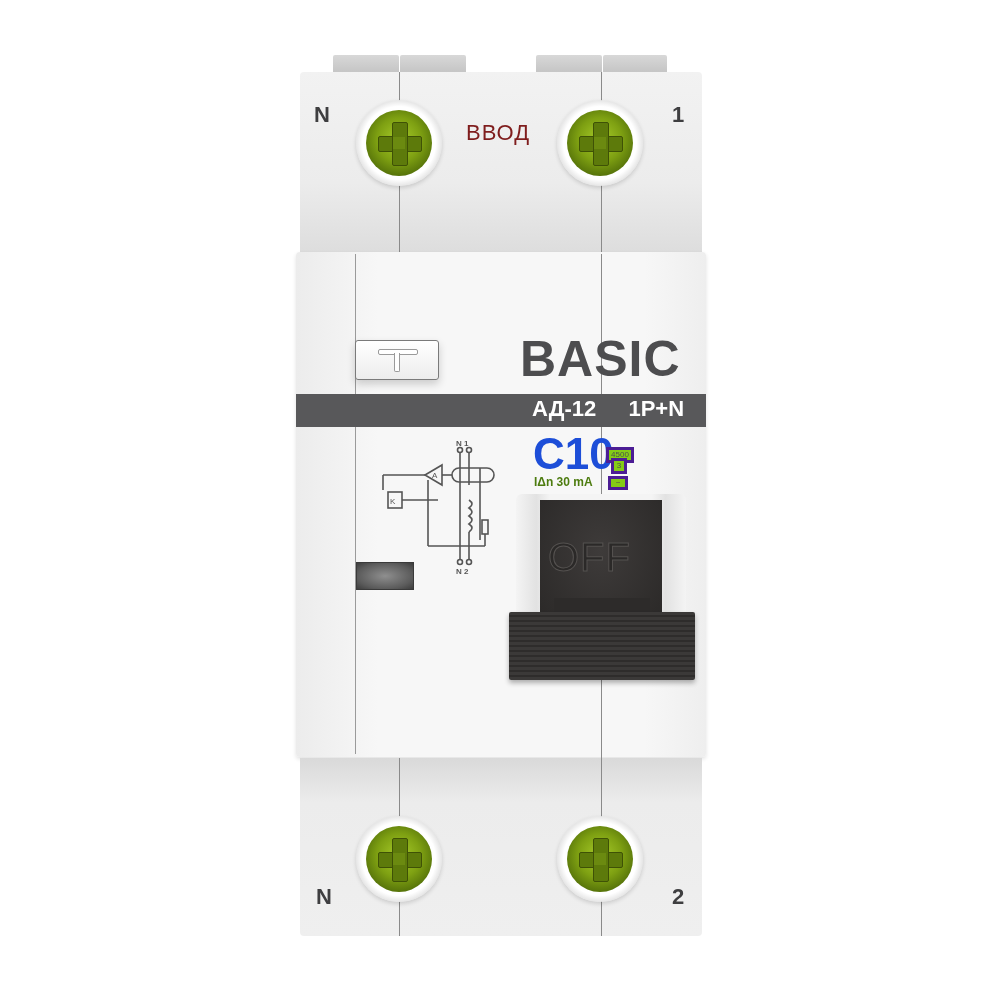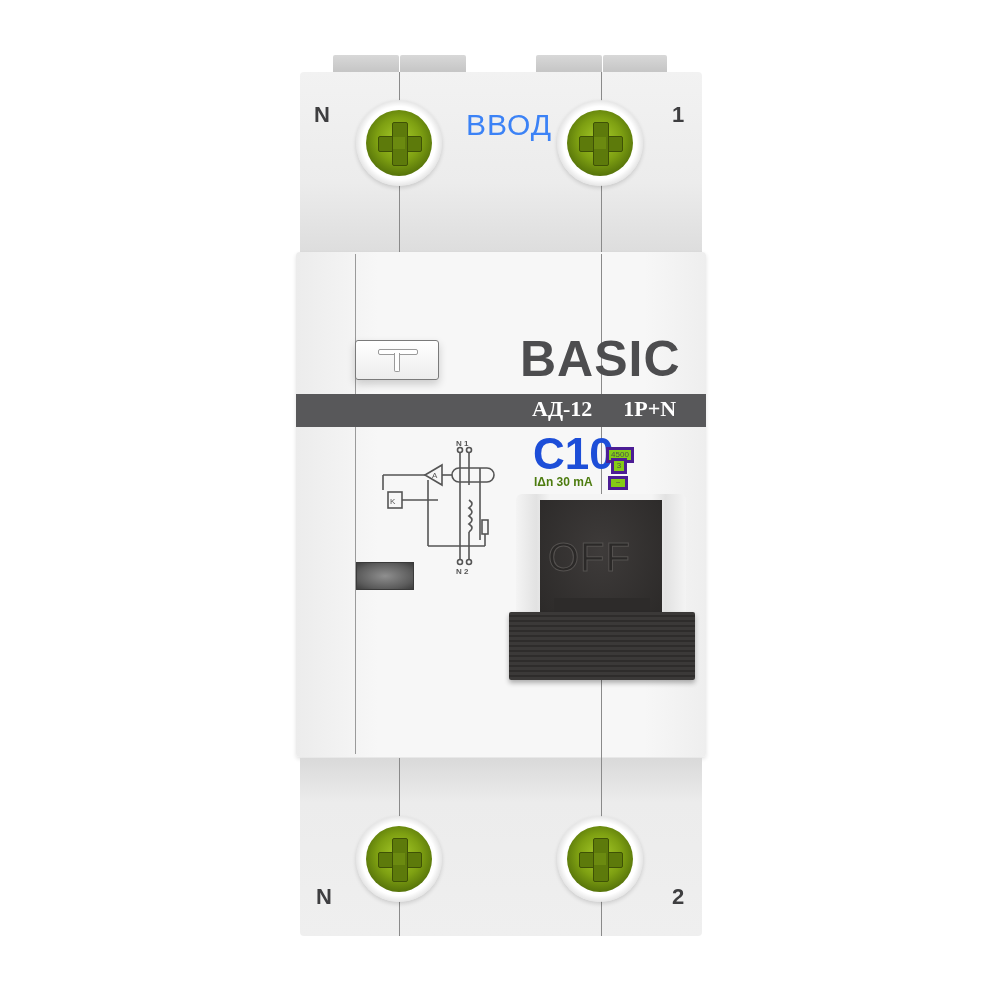--- a/index.html
+++ b/index.html
@@ -39,21 +39,21 @@
 <div class="abs tab" style="left:333px;width:66px;"></div>
 <div class="abs tab" style="left:400px;width:66px;"></div>
 <div class="abs tab" style="left:536px;width:66px;"></div>
 <div class="abs tab" style="left:603px;width:64px;"></div>
 
 <div class="abs upper"></div>
 <div class="abs seam" style="left:399px;top:72px;height:180px;"></div>
 <div class="abs seam" style="left:601px;top:72px;height:180px;"></div>
 
 <div class="abs term-label" style="left:314px;top:102px;">N</div>
-<div class="abs" style="left:466px;top:108px;font-size:30px;color:#3b82f6;letter-spacing:1px;">ВВОД</div>
+<div class="abs" style="left:466px;top:120px;font-size:22px;color:#7f1d1d;letter-spacing:1px;">ВВОД</div>
 <div class="abs term-label" style="left:672px;top:102px;">1</div>
 
 <div class="abs screw-ring" style="left:356px;top:100px;">
   <div class="abs screw">
     <div class="abs cross-h"></div>
     <div class="abs cross-v"></div>
     <div class="abs cross-c"></div>
   </div>
 </div>
 <div class="abs screw-ring" style="left:557px;top:100px;">
@@ -71,21 +71,21 @@
 <div class="abs seam" style="left:601px;top:680px;height:78px;"></div>
 
 <div class="abs test-btn">
   <div class="abs" style="left:22px;top:8px;width:38px;height:4px;border:1px solid #9a9a9a;border-radius:2px;background:#fff;"></div>
   <div class="abs" style="left:38px;top:12px;width:4px;height:18px;border:1px solid #9a9a9a;border-top:none;border-radius:0 0 2px 2px;background:#fff;"></div>
 </div>
 
 <div class="abs brand">BASIC</div>
 
 <div class="abs band"></div>
-<div class="abs band-text" style="white-space:pre;font-family:Liberation Serif, serif;">АД-12  1P+N</div>
+<div class="abs band-text" style="white-space:pre;">АД-12  1P+N</div>
 
 <div class="abs rating">C10</div>
 <div class="abs sens">IΔn 30 mA</div>
 <div class="abs box" style="left:606px;top:447px;width:22px;height:10px;">4500</div>
 <div class="abs box" style="left:611px;top:458px;width:10px;height:10px;">3</div>
 <div class="abs box" style="left:608px;top:476px;width:14px;height:8px;line-height:8px;">~</div>
 
 <svg class="abs" style="left:380px;top:440px;" width="120" height="135" viewBox="0 0 120 135">
   <g fill="none" stroke="#555" stroke-width="1.6">
     <circle cx="80" cy="10" r="2.5"></circle>

